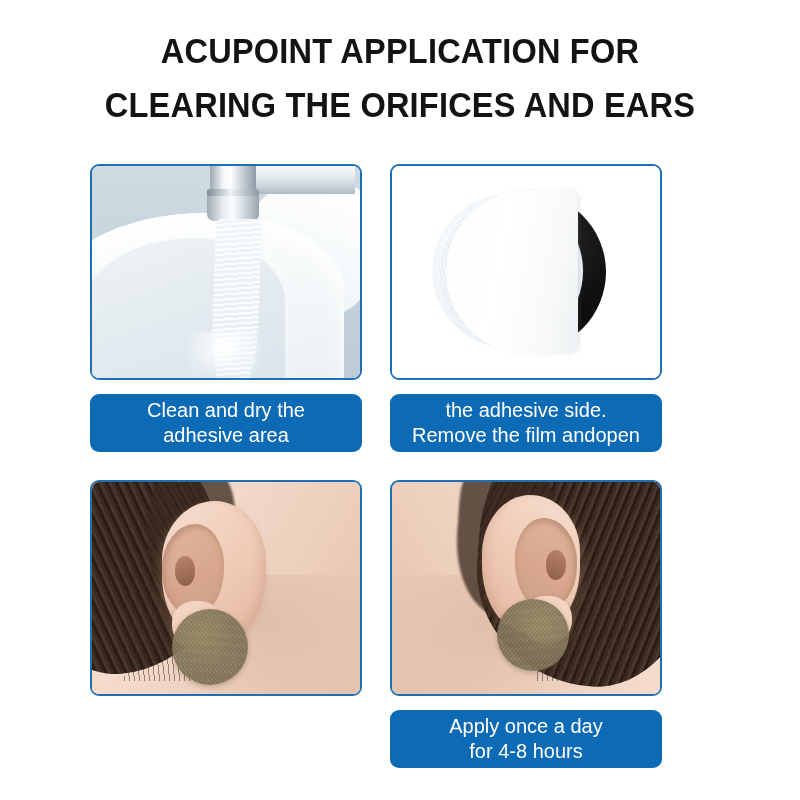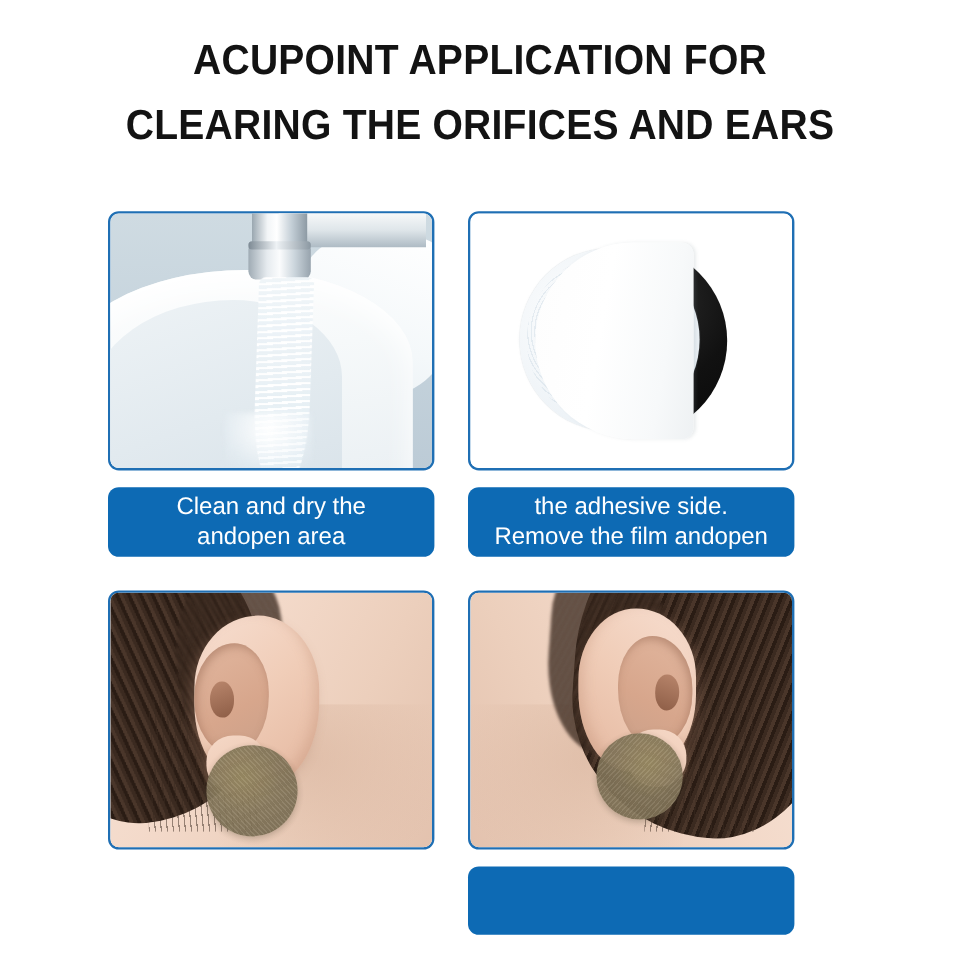--- a/index.html
+++ b/index.html
@@ -32,21 +32,21 @@
     color: #131313;
     line-height: 54px;
     white-space: nowrap;
     transform: scaleX(0.93);
   }
 
   
   .steps {
     position: absolute;
     left: 90px;
-    top: 176px;
+    top: 164px;
     width: 630px;
     display: grid;
     grid-template-columns: 272px 272px;
     grid-template-rows: auto auto;
     column-gap: 81px;
     row-gap: 30px;
     gap: 28px;
   }
   .step { width: 272px; }
 
@@ -266,21 +266,21 @@
         <div class="faucet-neck"></div>
         <div class="faucet-head"></div>
         <div class="faucet-ring"></div>
         <div class="water"></div>
         <div class="water-splash"></div>
       </div>
     </div>
     <div class="caption">
       <div>
         <span>Clean and dry the</span>
-        <span>andopen area</span>
+        <span>adhesive area</span>
       </div>
     </div>
   </div>
 
   <div class="step">
     <div class="photo">
       <div class="patch-scene">
         <div class="patch-black"></div>
         <div class="patch-adhesive"></div>
         <div class="patch-film"></div>
@@ -319,17 +319,19 @@
         <div class="hair-wisps"></div>
         <div class="ear"></div>
         <div class="ear-fossa"></div>
         <div class="ear-canal"></div>
         <div class="ear-lobe"></div>
         <div class="patch-on-skin"></div>
       </div>
     </div>
     <div class="caption">
       <div>
+        <span>Apply once a day</span>
+        <span>for 4-8 hours</span>
       </div>
     </div>
   </div>
 
 </div>
 
 </body></html>

